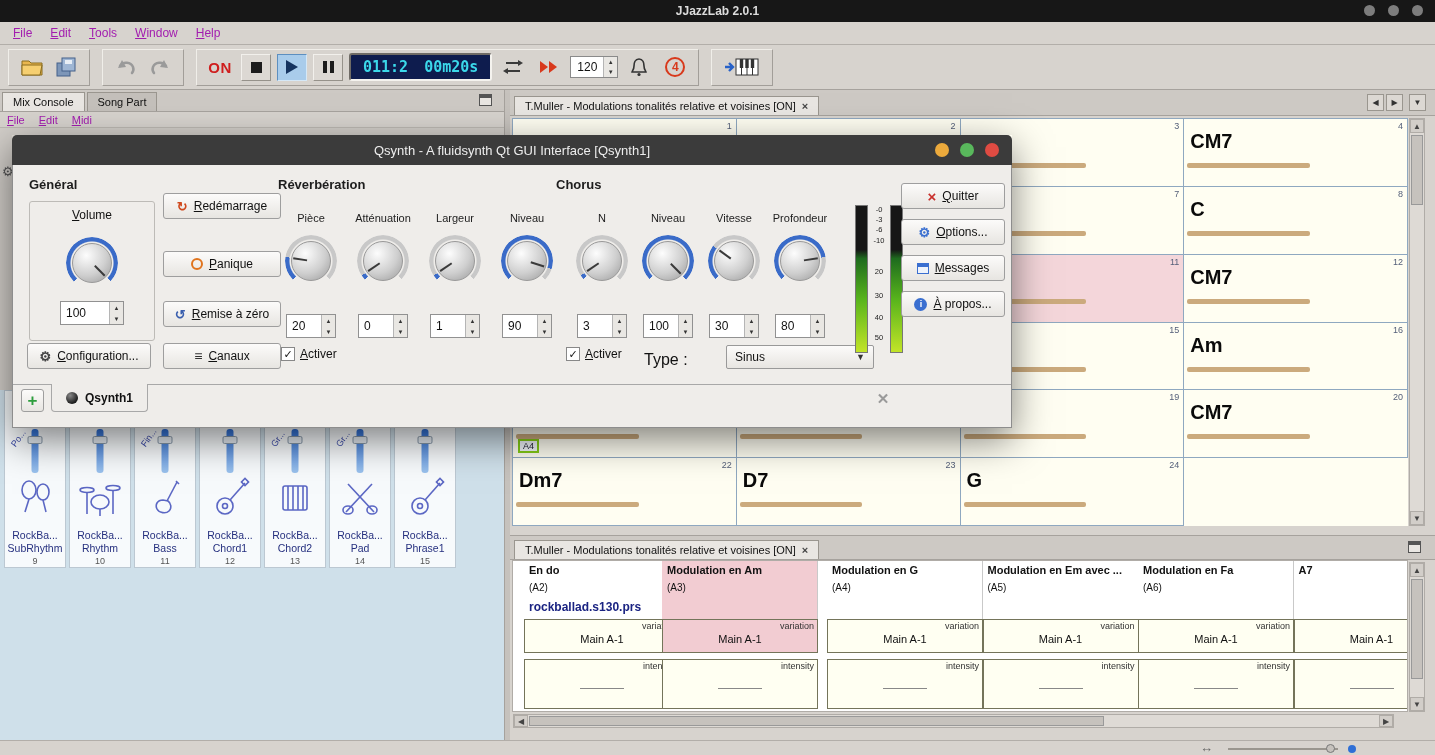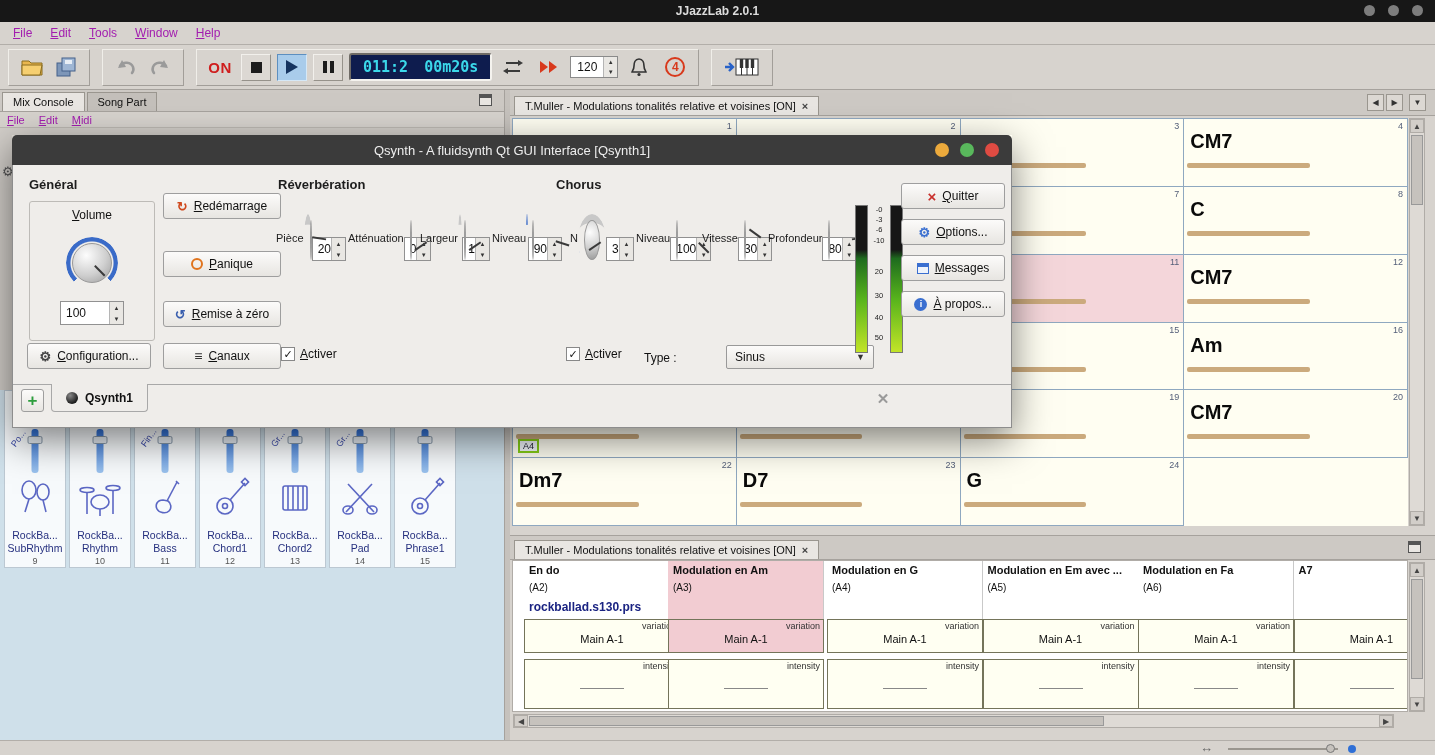--- a/index.html
+++ b/index.html
@@ -121,21 +121,21 @@
   .ico-restart { color:#d04a1e; }
   .ico-panic { width:12px; height:12px; border:2.5px solid #e0741e; border-radius:50%; }
   .ico-reset { color:#3a5fae; }
   .ico-gear { color:#444; font-size:13px; }
   .ico-gear-blue { color:#3a6fd0; font-size:13px; }
   .ico-list { color:#333; font-size:14px; font-weight:bold; }
   .ico-quit { color:#c9302c; font-size:15px; font-weight:bold; }
   .ico-msg { width:12px; height:11px; border:1.5px solid #3a6fd0; background:linear-gradient(#3a6fd0 0 3px, #eef3fb 3px); }
   .ico-info { width:13px; height:13px; border-radius:50%; background:#3a6fd0; color:#fff; font-size:9px; font-weight:bold; display:flex; align-items:center; justify-content:center; }
   .knob-row { position:absolute; display:flex; }
-  .knob-col { display:flex; flex-direction:row; align-items:center; }
+  .knob-col { display:flex; flex-direction:column; align-items:center; }
   .knob-label { margin-top:7px; height:14px; font-size:11px; color:#1d1d1d; }
   .knob { position:relative; width:52px; height:52px; margin-top:9px; }
   .kring { position:absolute; inset:0; border-radius:50%;
            -webkit-mask:radial-gradient(circle, transparent 57%, #000 60%);
            mask:radial-gradient(circle, transparent 57%, #000 60%); }
   .kbody { position:absolute; inset:6px; border-radius:50%; background:radial-gradient(circle at 35% 30%, #fdfdfd, #cfcfcf 55%, #9a9a9a); border:1px solid #999; }
   .kpointer { position:absolute; left:25px; top:8px; width:2px; height:14px; background:#3a3a3a; transform-origin:1px 18px; }
   .spin { width:50px; height:24px; margin-top:27px; background:#fff; border:1px solid #919191; display:flex; }
   .spin .spin-val { flex:1; display:flex; align-items:center; padding-left:5px; font-size:12px; }
   .checkbox { position:absolute; display:flex; align-items:center; gap:5px; font-size:12px; }
@@ -569,21 +569,21 @@
             </div>
             <div class="vbox">
               <div class="vlabel">variation</div>
               <div class="vvalue">Main A-1</div>
             </div>
             <div class="ibox">
               <div class="vlabel">intensity</div>
               <div class="iline"></div>
             </div>
           </div>
-          <div class="part-col" style="left: 152px;">
+          <div class="part-col" style="left: 146px;">
             <div class="part-head hl">
               <div class="part-name">Modulation en Am</div>
               <div class="part-sub">(A3)</div>
             </div>
             <div class="vbox hl">
               <div class="vlabel">variation</div>
               <div class="vvalue">Main A-1</div>
             </div>
             <div class="ibox">
               <div class="vlabel">intensity</div>
@@ -846,21 +846,21 @@
                 <span>▲</span>
                 <span>▼</span>
               </span>
             </div>
           </div>
         </div>
       <div class="checkbox" style="left:553px; top:182px;">
         <span class="cbox">✓</span>
         <span class="mnemonic"><u>A</u>ctiver</span>
       </div>
-      <span style="position:absolute; left:631px; top:186px; font-size:12px;">Type :</span>
+      <span style="position:absolute; left:631px; top:186px; font-size:16px;">Type :</span>
       <div class="dropdown" style="left:713px; top:180px; width:148px;">
         <span>Sinus</span>
         <span class="darrow">▼</span>
       </div>
 
       <div id="meters">
         <span class="mbar" style="left:0;"></span>
         <div id="meter-labels">
             <span class="mlabel" style="top: 0px;">-0</span>
             <span class="mlabel" style="top: 10px;">-3</span>

